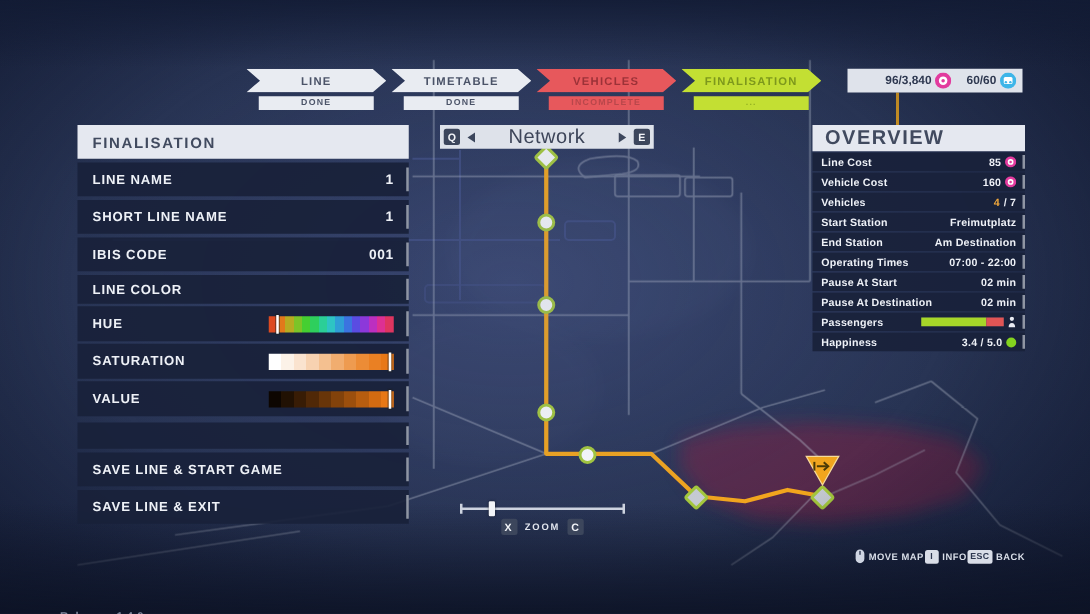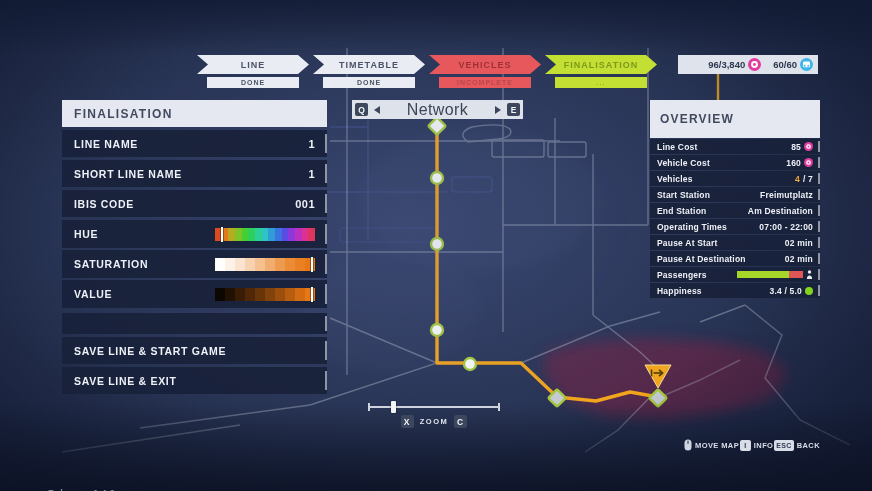--- a/index.html
+++ b/index.html
@@ -70,21 +70,21 @@
   .zoom-track{position:relative;height:12px;}
   .zoom-track .line{position:absolute;left:0;right:0;top:5px;height:2px;background:#cdd3df;}
   .zoom-track .endtick{position:absolute;top:2px;width:2px;height:8px;background:#cdd3df;}
   .zoom-handle{position:absolute;top:0;width:5px;height:12px;background:#f2f4f8;border-radius:1px;
     box-shadow:0 0 2px rgba(0,0,0,.6);}
   .zoom-labels{margin-top:2px;display:flex;align-items:center;justify-content:center;gap:6px;
     font-size:7.5px;font-weight:bold;letter-spacing:1.5px;color:#dfe3ec;}
 
   
   .panel-right{left:650px;top:100px;width:170px;}
-  .panel-right .row.light{height:38px;margin-bottom:1px;font-size:12px;letter-spacing:1.2px;padding:0 10px;}
+  .panel-right .row.light{height:21px;margin-bottom:1px;font-size:16px;letter-spacing:1.2px;padding:0 10px;}
   .ov-row{height:15px;margin-bottom:1px;padding:0 7px;font-size:8.5px;letter-spacing:.2px;}
   .ov-row .val{margin-left:auto;display:flex;align-items:center;gap:3px;}
   .ov-accent{color:#f2a93c;}
   .ov-green{color:#6fd41f;}
   .pbar{width:66px;height:7px;display:flex;background:#2a3558;}
   .pbar .g{background:#a6d629;height:100%;}
   .pbar .r{background:#e05555;height:100%;}
   .dot{width:8px;height:8px;border-radius:50%;background:#84d31f;}
 
   
@@ -220,20 +220,23 @@
       <span class="val">1</span>
     </div>
     <div class="row">
       <span>SHORT LINE NAME</span>
       <span class="val">1</span>
     </div>
     <div class="row">
       <span>IBIS CODE</span>
       <span class="val">001</span>
     </div>
+    <div class="row subhead">
+      <span>LINE COLOR</span>
+    </div>
     <div class="row slider-row">
       <span>HUE</span>
       <div class="slider-track" style="background: linear-gradient(90deg, rgb(221, 74, 32) 0%, rgb(221, 74, 32) 6.7%, rgb(226, 121, 27) 6.7%, rgb(226, 121, 27) 13.3%, rgb(183, 171, 34) 13.3%, rgb(183, 171, 34) 20%, rgb(124, 196, 40) 20%, rgb(124, 196, 40) 26.7%, rgb(69, 207, 49) 26.7%, rgb(69, 207, 49) 33.3%, rgb(46, 207, 93) 33.3%, rgb(46, 207, 93) 40%, rgb(43, 207, 151) 40%, rgb(43, 207, 151) 46.7%, rgb(46, 196, 196) 46.7%, rgb(46, 196, 196) 53.3%, rgb(47, 158, 214) 53.3%, rgb(47, 158, 214) 60%, rgb(59, 116, 224) 60%, rgb(59, 116, 224) 66.7%, rgb(90, 76, 226) 66.7%, rgb(90, 76, 226) 73.3%, rgb(140, 56, 218) 73.3%, rgb(140, 56, 218) 80%, rgb(188, 47, 192) 80%, rgb(188, 47, 192) 86.7%, rgb(221, 48, 147) 86.7%, rgb(221, 48, 147) 93.3%, rgb(222, 53, 96) 93.3%, rgb(222, 53, 96) 100%);">
         <div class="slider-marker" style="left: calc(7% - 1px);"></div>
       </div>
     </div>
     <div class="row slider-row">
       <span>SATURATION</span>
       <div class="slider-track" style="background: linear-gradient(90deg, rgb(255, 255, 255) 0%, rgb(255, 255, 255) 10%, rgb(252, 242, 232) 10%, rgb(252, 242, 232) 20%, rgb(250, 227, 207) 20%, rgb(250, 227, 207) 30%, rgb(247, 210, 177) 30%, rgb(247, 210, 177) 40%, rgb(244, 192, 144) 40%, rgb(244, 192, 144) 50%, rgb(241, 173, 111) 50%, rgb(241, 173, 111) 60%, rgb(238, 155, 80) 60%, rgb(238, 155, 80) 70%, rgb(236, 140, 54) 70%, rgb(236, 140, 54) 80%, rgb(234, 128, 35) 80%, rgb(234, 128, 35) 90%, rgb(232, 120, 22) 90%, rgb(232, 120, 22) 100%);">
         <div class="slider-marker" style="left: calc(97% - 1px);"></div>

